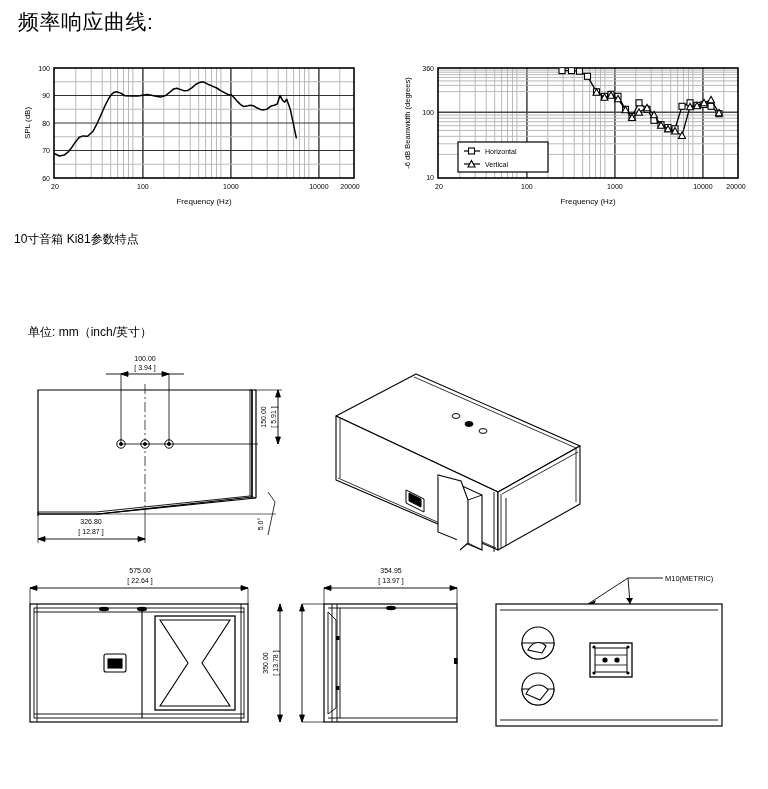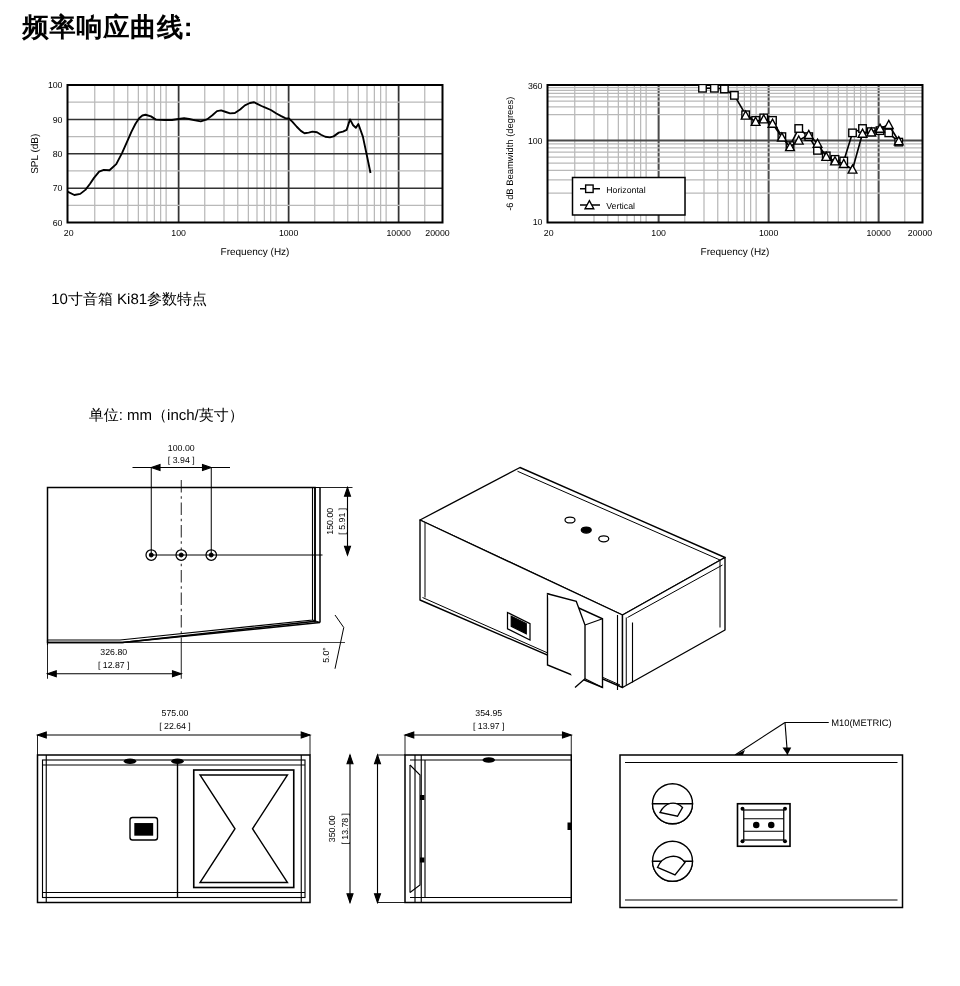--- a/index.html
+++ b/index.html
@@ -11,35 +11,35 @@
     font-family: "Liberation Sans", "DejaVu Sans", sans-serif;
     color: #000;
     overflow: hidden;
   }
   .page { position: relative; width: 768px; height: 789px; }
 
   
   .h-main {
     position: absolute;
     font-size: 21px;
-    font-weight: bold;
+    font-weight: normal;
     letter-spacing: 0.5px;
     white-space: nowrap;
   }
   #title-freq { left: 18px; top: 8px; }
   #title-cov  { left: 418px; top: 8px; }
   #title-dim  { left: 30px; top: 310px; }
 
   .h-sub {
     position: absolute;
     font-size: 12px;
     white-space: nowrap;
   }
-  #caption-model { left: 14px; top: 231px; margin-left: 27px; }
-  #caption-unit  { left: 28px; top: 324px; margin-left: 43px; }
+  #caption-model { left: 14px; top: 231px; }
+  #caption-unit  { left: 28px; top: 324px; }
 
   
   .chart { position: absolute; }
   .chart svg { display: block; }
 
   #chart-freq { left: 14px; top: 58px; }
   #chart-cov  { left: 396px; top: 58px; }
 
   
   .drawing { position: absolute; }

